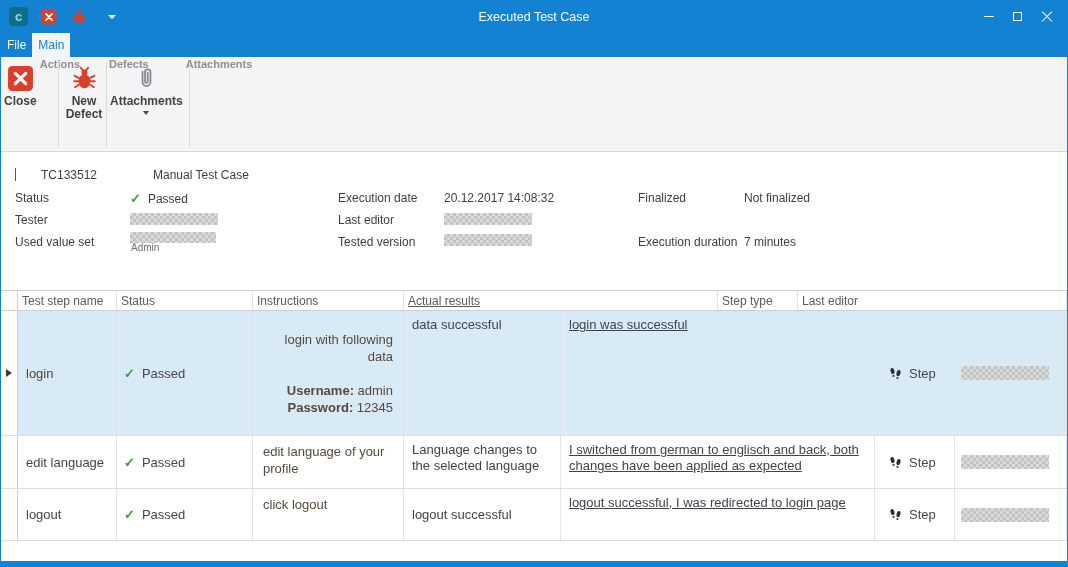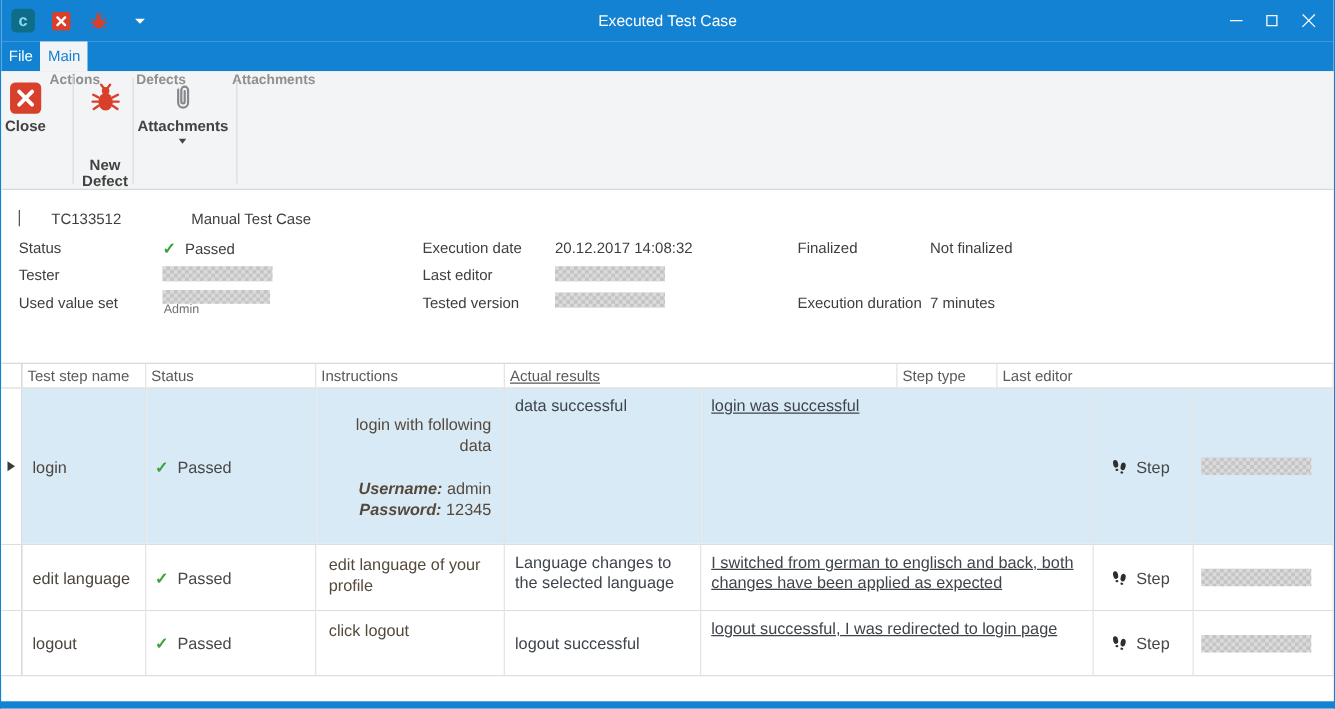--- a/index.html
+++ b/index.html
@@ -45,21 +45,21 @@
   .ribbon{ height:95px; background:var(--ribbon-bg,#f3f4f5); border-bottom:1px solid #d7d8d9;
     display:flex; flex:0 0 auto;}
   .rgroup{ display:flex; flex-direction:row; font-weight:bold;}
   .rgroup-buttons{ flex:1; display:flex; align-items:flex-start; padding-top:5px;}
   .rgroup-label{ height:17px; font-size:11px; color:#8f8f8f; line-height:14px;}
   .rsep{ width:1px; background:#dcdcdd; margin:5px 0 4px;}
   .rbtn{ display:flex; flex-direction:column; align-items:center; padding:3px 3px 1px;
     border-radius:2px; cursor:pointer;}
   .rbtn svg{ width:27px; height:27px; margin-bottom:3px;}
   .rbtn-label{ font-size:12px; color:#424242; text-align:center; line-height:13px;}
-  .lbl-narrow{ width:44px;margin-top:31px; }
+  .lbl-narrow{ width:44px; }
   .drop-arrow{ margin-top:3px; width:0; height:0; border-left:3.5px solid transparent;
     border-right:3.5px solid transparent; border-top:4px solid #444;}
   .ic-close-rect{ fill:var(--accent-red,#d8402c); }
   .ic-close-x{ stroke:#fff; stroke-width:3; stroke-linecap:round; fill:none;}
   .bugfill{ fill:var(--accent-red,#d8402c); }
   .bugstroke{ stroke:var(--accent-red,#d8402c); stroke-width:1.7; stroke-linecap:round; fill:none;}
   .clip{ fill:none; stroke:#85888c; stroke-width:1.7; stroke-linecap:round;}
 
   
   .details{ position:relative; height:138px; background:#fff; font-size:12px; color:#3e3e3e; flex:0 0 auto;}
@@ -106,21 +106,21 @@
     border-top:4px solid transparent; border-bottom:4px solid transparent;}
   .v-center{ display:flex; align-items:center;}
   .gcell.c-name{ padding-left:8px; color:#4a453e;}
   .gcell.c-status{ padding-left:7px;}
   .gcell.c-instr{ padding:7px 10px; line-height:17px; color:#55493c;}
   .row-0 .gcell.c-instr{ display:flex; align-items:center; padding-top:0; padding-bottom:0;text-align:right;}
   .gcell.c-expected,.gcell.c-actual{ padding:6px 4px 6px 8px; line-height:16px; color:#3f444c;}
   .row-2 .gcell.c-expected{ display:flex; align-items:center; padding-top:0; padding-bottom:0;}
   .gcell.c-step{ padding-left:13px; gap:6px;}
   .gcell.c-editor{ padding-left:6px;}
-  .seg-bold{ font-weight:bold;font-style:italic;}
+  .seg-bold{ font-weight:bold;}
   .step-svg{ width:15px; height:15px; flex:0 0 auto;}
   .foot{ fill:#2e2e2e;}
 </style>
 </head>
 <body>
 
 <div class="window">
 
   <div class="titlebar">
     <div class="qat">

